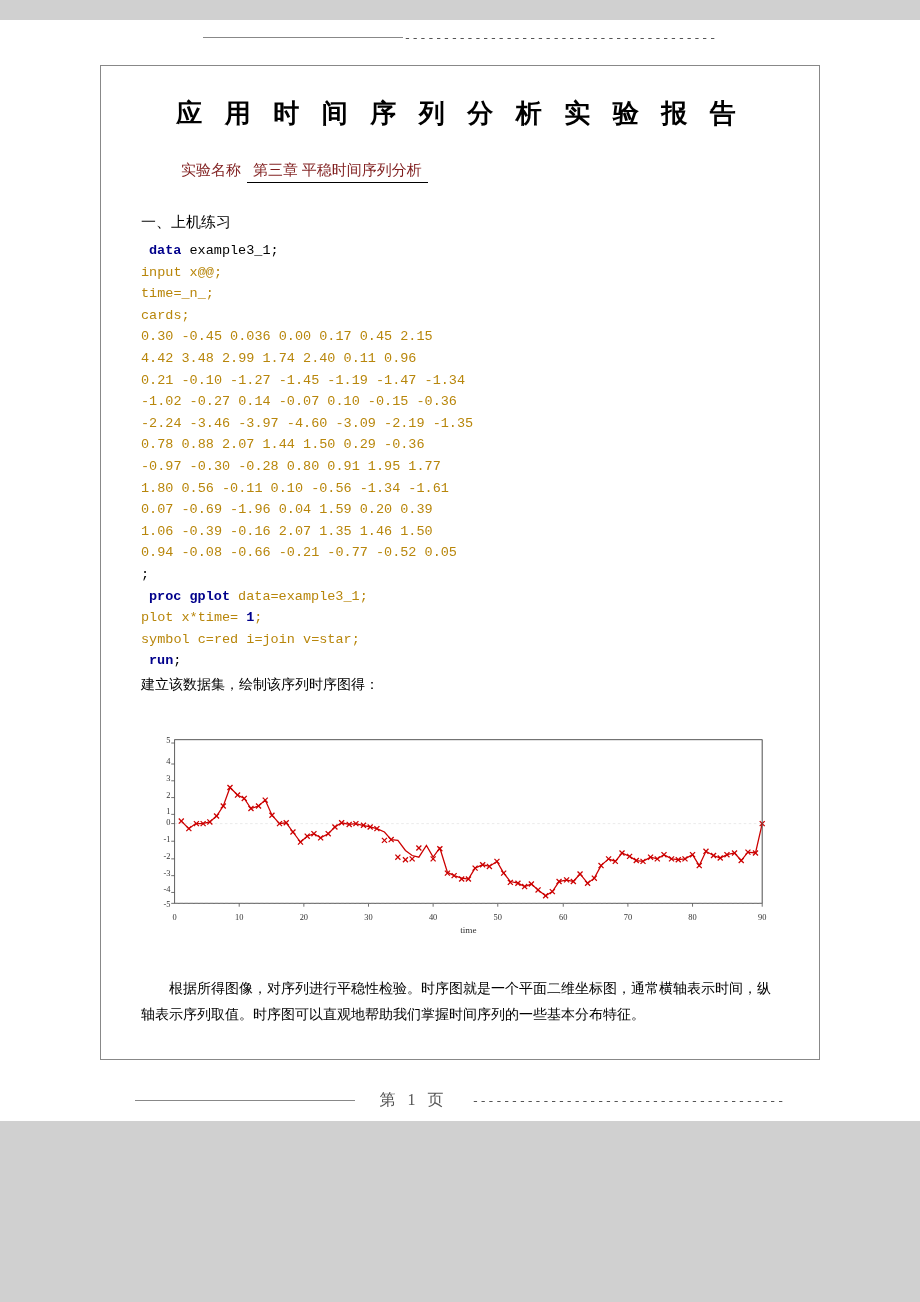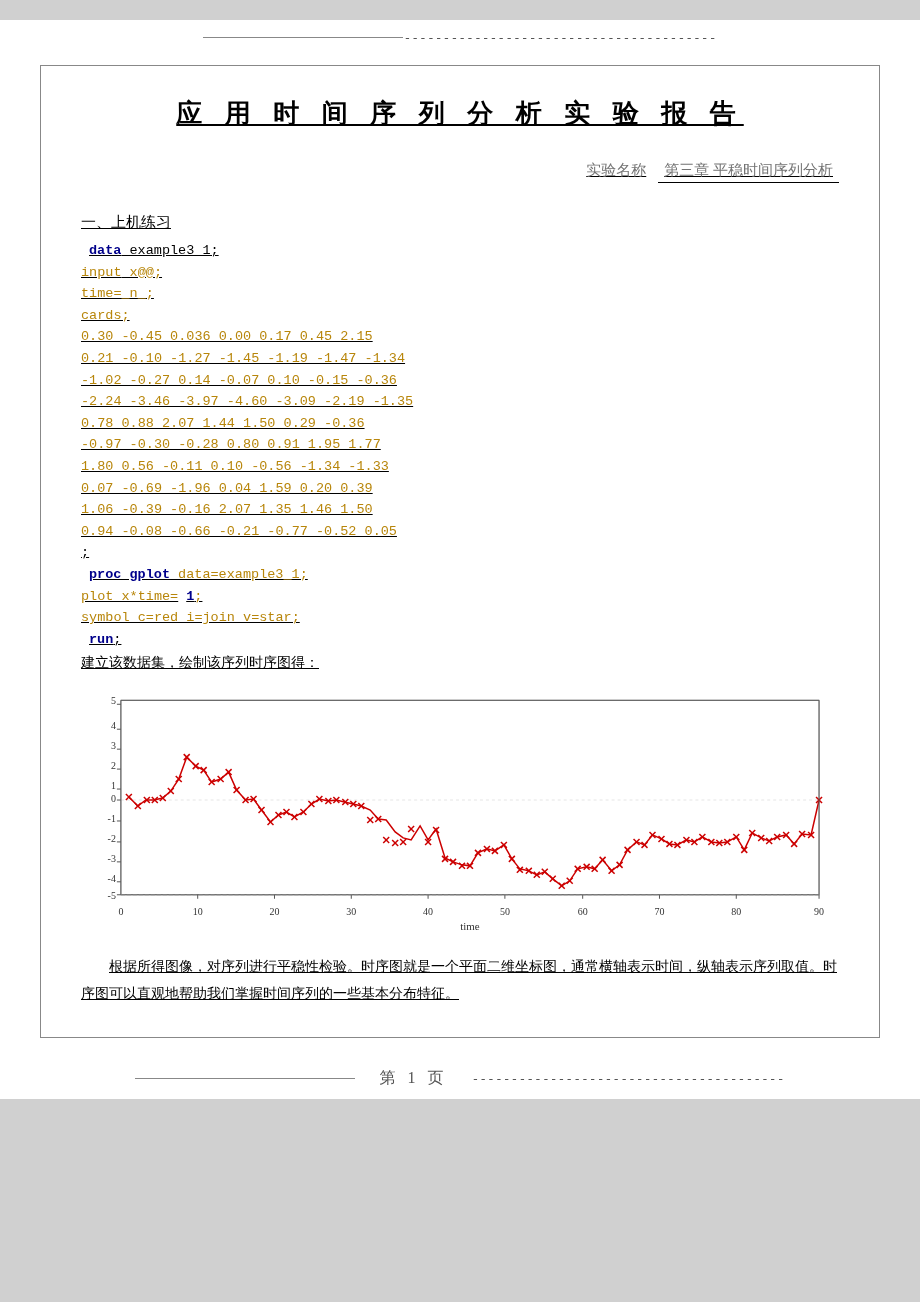--- a/index.html
+++ b/index.html
@@ -36,46 +36,44 @@
     }
 
     .top-divider .dashes {
       color: #555;
       font-size: 13px;
       letter-spacing: 0;
       font-family: monospace;
     }
 
     .content-box {
-      width: 840px;
+      width: 720px;
       border: 1.5px solid #888;
       margin: 10px 0 20px 0;
       padding: 30px 40px 30px 40px;
       background: #fff;
-      text-decoration: underline;
     }
 
     .report-title {
       text-align: center;
       font-size: 26px;
       font-weight: bold;
       letter-spacing: 8px;
       color: #000;
       margin-bottom: 30px;
     }
 
     .experiment-name {
       font-size: 15px;
-      color: #737373;
+      color: #7f1d1d;
       margin-bottom: 30px;
       padding-left: 40px;
       display: flex;
       align-items: baseline;
-      gap: 12px;
-      justify-content: flex-end;
+      gap: 6px;
     }
 
     .experiment-name .underlined {
       border-bottom: 1.5px solid #000;
       padding: 0 6px 2px 6px;
       font-size: 15px;
     }
 
     .section-header {
       font-size: 15px;
@@ -177,26 +175,27 @@
     </div>
 
     <div class="section-header">一、上机练习</div>
 
     <div class="code-block">
       <span class="code-line"><span class="kw-blue">data</span><span class="kw-plain"> example3_1;</span></span>
       <span class="code-line"><span class="kw-yellow">input</span><span class="kw-yellow"> x@@;</span></span>
       <span class="code-line"><span class="kw-yellow">time=_n_;</span></span>
       <span class="code-line"><span class="kw-yellow">cards;</span></span>
       <span class="code-line kw-num">0.30 -0.45 0.036 0.00 0.17 0.45 2.15</span>
+      <span class="code-line kw-num">4.42 3.48 2.99 1.74 2.40 0.11 0.96</span>
       <span class="code-line kw-num">0.21 -0.10 -1.27 -1.45 -1.19 -1.47 -1.34</span>
       <span class="code-line kw-num">-1.02 -0.27 0.14 -0.07 0.10 -0.15 -0.36</span>
       <span class="code-line kw-num">-2.24 -3.46 -3.97 -4.60 -3.09 -2.19 -1.35</span>
       <span class="code-line kw-num">0.78 0.88 2.07 1.44 1.50 0.29 -0.36</span>
       <span class="code-line kw-num">-0.97 -0.30 -0.28 0.80 0.91 1.95 1.77</span>
-      <span class="code-line kw-num">1.80 0.56 -0.11 0.10 -0.56 -1.34 -1.33</span>
+      <span class="code-line kw-num">1.80 0.56 -0.11 0.10 -0.56 -1.34 -1.61</span>
       <span class="code-line kw-num">0.07 -0.69 -1.96 0.04 1.59 0.20 0.39</span>
       <span class="code-line kw-num">1.06 -0.39 -0.16 2.07 1.35 1.46 1.50</span>
       <span class="code-line kw-num">0.94 -0.08 -0.66 -0.21 -0.77 -0.52 0.05</span>
       <span class="code-line kw-plain">;</span>
       <span class="code-line"><span class="kw-blue">proc gplot</span><span class="kw-yellow"> data=example3_1;</span></span>
       <span class="code-line"><span class="kw-yellow">plot x*time=</span><span class="kw-blue">1</span><span class="kw-yellow">;</span></span>
       <span class="code-line"><span class="kw-yellow">symbol c=red i=join v=star;</span></span>
       <span class="code-line"><span class="kw-blue">run</span><span class="kw-plain">;</span></span>
     </div>
 

